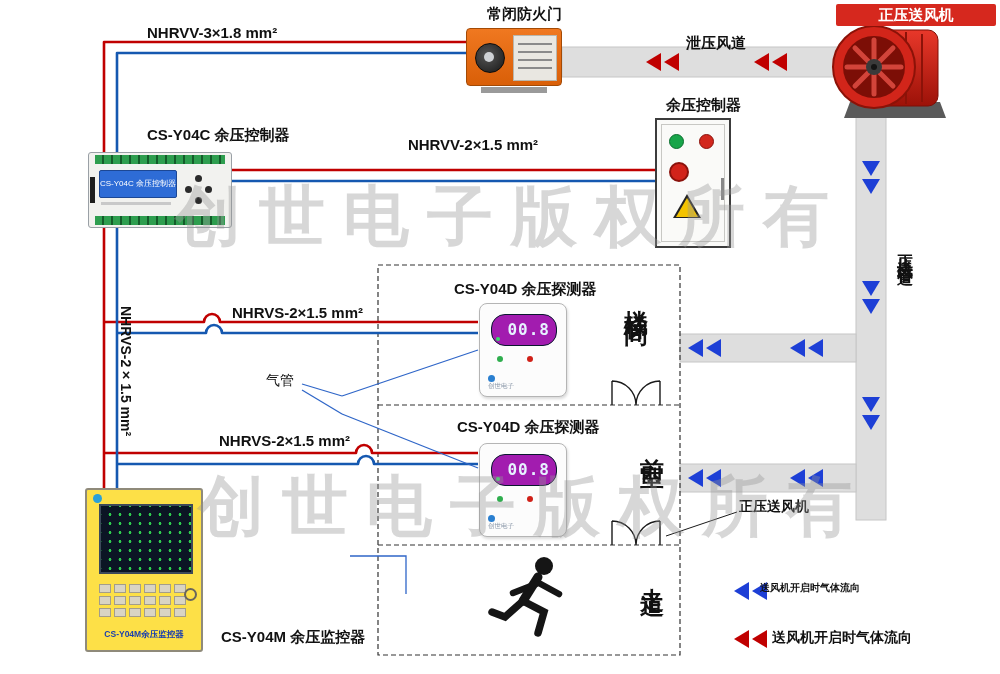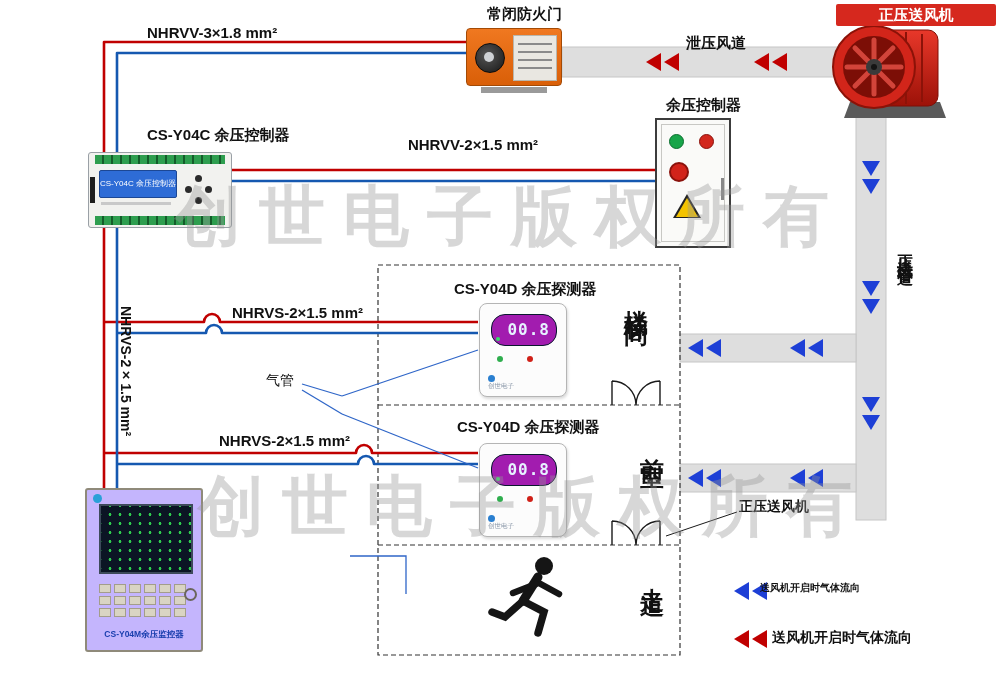--- a/index.html
+++ b/index.html
@@ -44,21 +44,21 @@
   .actuator .sline{position:absolute;left:4px;width:34px;height:2px;background:#8a8a8a;}
   .actuator .bracket{position:absolute;left:14px;top:58px;width:66px;height:6px;background:#9a9a9a;}
   
   .detector{width:88px;height:94px;background:#fcfcfc;border:1px solid #b5b5b5;border-radius:8px;box-shadow:1px 2px 3px rgba(0,0,0,0.15);}
   .detector .disp{position:absolute;left:11px;top:10px;width:64px;height:30px;background:#a21caf;border:1px solid #09182e;border-radius:14px;}
   .detector .digits{position:absolute;right:6px;top:0;height:30px;line-height:30px;color:#e6f3ff;font-family:"DejaVu Sans Mono",monospace;font-size:16px;font-weight:700;letter-spacing:1px;}
   .detector .ddot{position:absolute;left:4px;bottom:4px;width:4px;height:4px;border-radius:50%;background:#34e06a;}
   .detector .brand{position:absolute;left:8px;bottom:5px;font-size:6.5px;color:#8a97a8;white-space:nowrap;}
   .detector .blogo{position:absolute;left:8px;bottom:14px;width:7px;height:7px;border-radius:50%;background:#2a7fd0;}
   
-  .monitor{left:85px;top:488px;width:118px;height:164px;background:#c4b5fd;border:2px solid #8f8a7a;border-radius:3px;}
+  .monitor{left:85px;top:488px;width:118px;height:164px;background:#fde047;border:2px solid #8f8a7a;border-radius:3px;}
   .monitor .mscreen{position:absolute;left:12px;top:14px;width:90px;height:66px;background:#0b1524;border:2px solid #3d4a5a;
      background-image:radial-gradient(#2ecc4e 1.3px,transparent 1.6px);background-size:10px 9px;background-position:4px 4px;}
   .monitor .grid{position:absolute;left:12px;top:94px;width:80px;display:grid;grid-template-columns:repeat(6,1fr);gap:3px;}
   .monitor .grid div{width:10px;height:7px;background:#d9d4c3;border:1px solid #a39d8a;}
   .monitor .keyhole{position:absolute;left:97px;top:98px;width:9px;height:9px;border:2px solid #6a665c;border-radius:50%;}
   .monitor .mlabel{position:absolute;bottom:9px;width:100%;text-align:center;color:#1a3fae;font-size:8.5px;font-weight:700;}
   .monitor .mlogo{position:absolute;left:6px;top:4px;width:9px;height:9px;border-radius:50%;background:#2aa0d8;}
 </style>
 </head>
 <body>
@@ -281,20 +281,21 @@
   <div class="lbl" style="left:219px;top:432px;">NHRVS-2×1.5 mm²</div>
   <div class="lbl vlat" style="left:118px;top:306px;font-size:14px;">NHRVS-2×1.5 mm²</div>
   <div class="lbl lbl-normal" style="left:266px;top:372px;">气管</div>
   <div class="lbl" style="left:739px;top:498px;font-size:14px;">正压送风机</div>
 
   <div class="lbl vcjk room" style="left:620px;top:290px;">楼梯间</div>
   <div class="lbl vcjk room" style="left:636px;top:438px;">前室</div>
   <div class="lbl vcjk room" style="left:636px;top:568px;">走道</div>
   <div class="lbl vcjk" style="left:894px;top:242px;font-size:16px;letter-spacing:3px;">正压送风管道</div>
 
+  <div class="lbl" style="left:221px;top:628px;">CS-Y04M 余压监控器</div>
 
   <div class="lbl" style="left:760px;top:581px;font-size:10px;">送风机开启时气体流向</div>
   <div class="lbl" style="left:772px;top:629px;font-size:14px;">送风机开启时气体流向</div>
 
   <div class="wm" style="left:175px;top:172px;">创世电子版权所有</div>
   <div class="wm" style="left:198px;top:462px;">创世电子版权所有</div>
 
 </div>
 
 </body></html>

